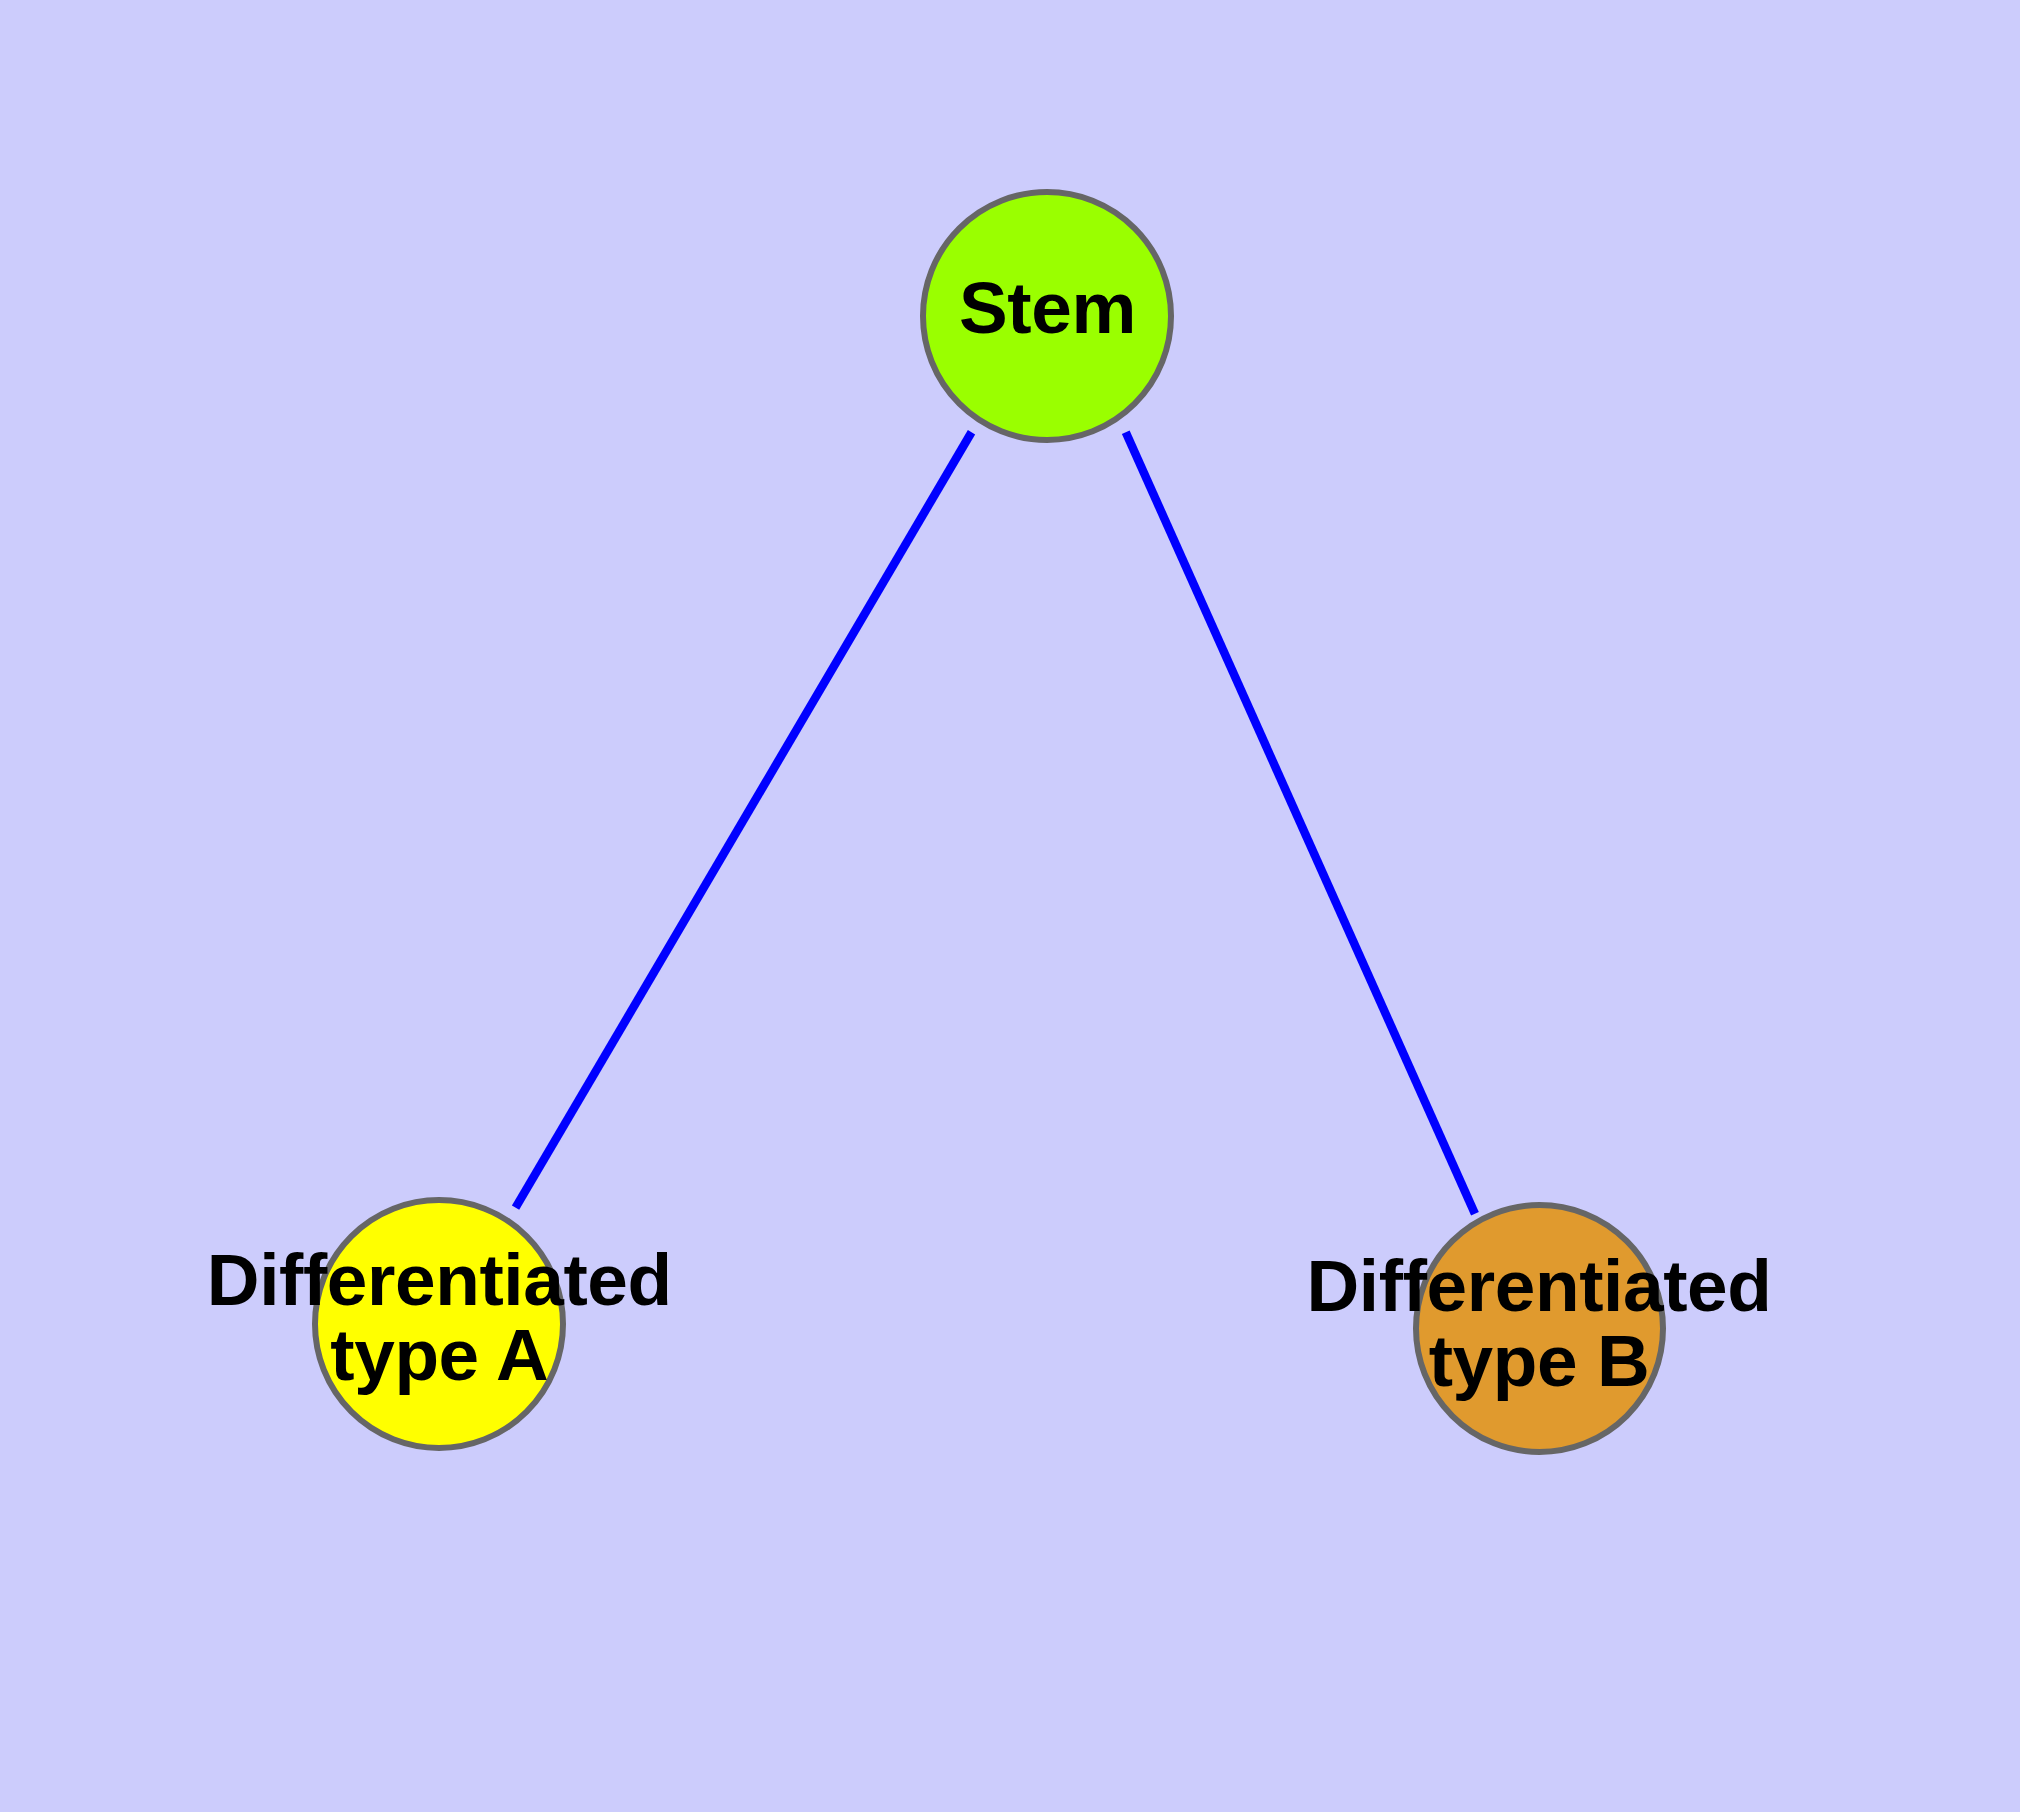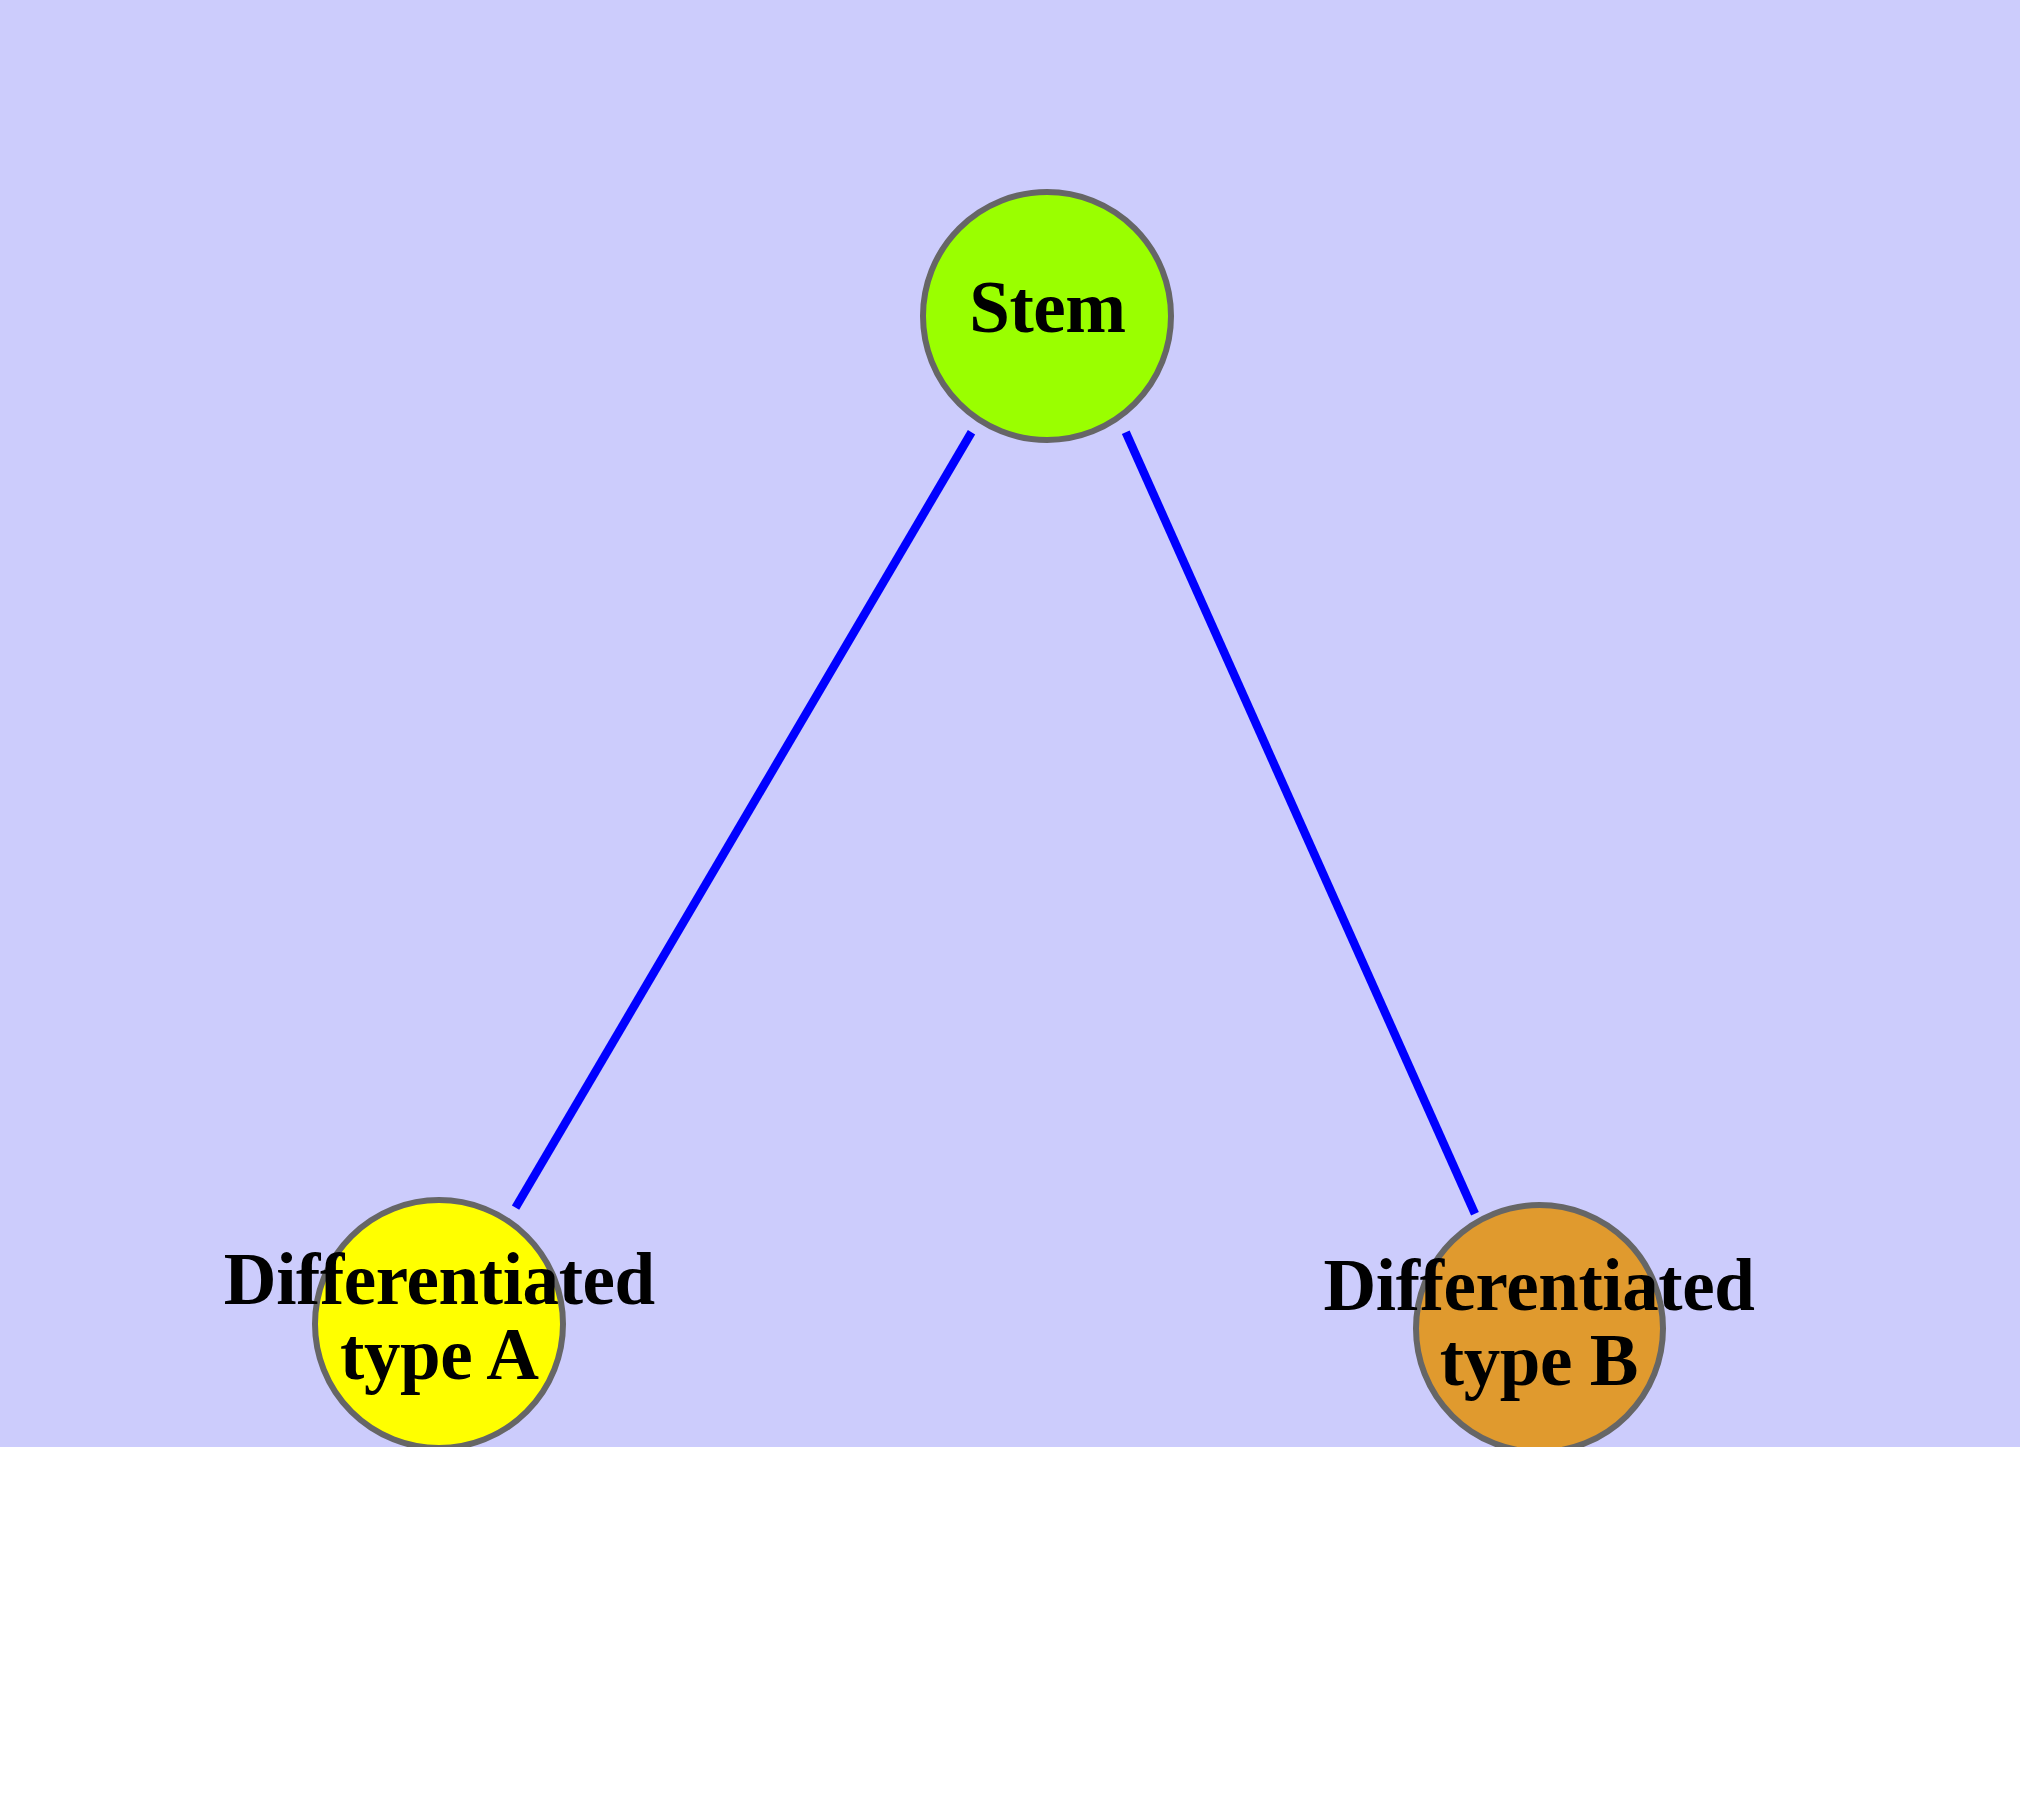--- a/index.html
+++ b/index.html
@@ -3,23 +3,23 @@
 <meta charset="utf-8">
 <style>
   html, body {
     margin: 0;
     padding: 0;
     background: #ffffff;
   }
   #canvas {
     position: relative;
     width: 2021px;
-    height: 1447px;
+    height: 1812px;
     overflow: hidden;
-    font-family: Liberation Serif, serif;
+    font-family: Liberation Sans, sans-serif;
   }
   #graph-bg {
     position: absolute;
     left: 0;
     top: 0;
     width: 2021px;
     height: 1812px;
     background: #ccccfc;
   }
   #edge-layer {

